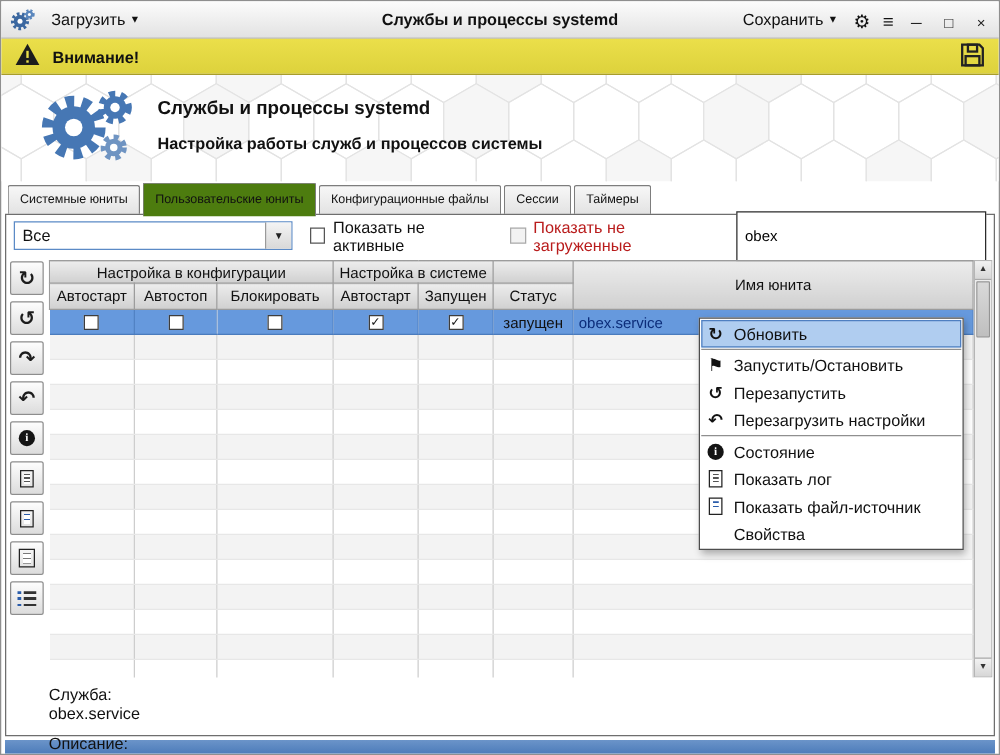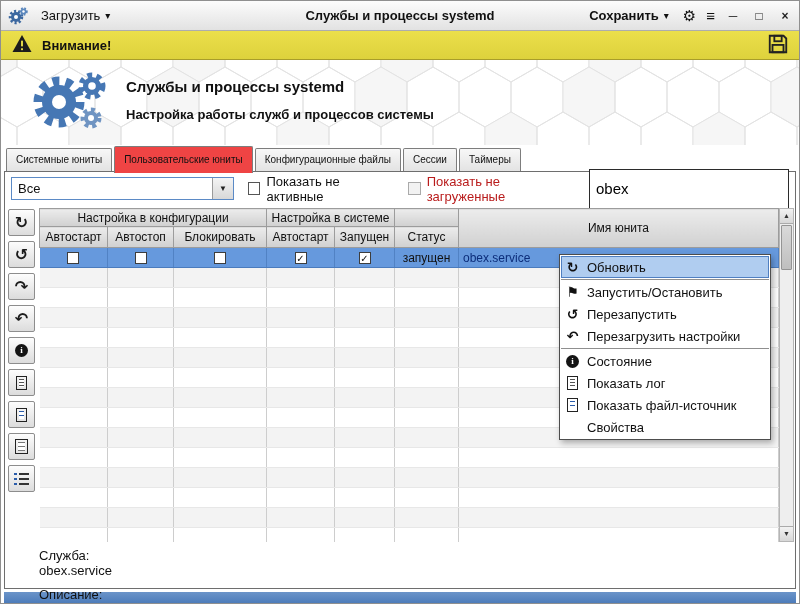--- a/index.html
+++ b/index.html
@@ -8,21 +8,21 @@
 
   .window { position:relative; width:800px; height:604px; background:#fff;
             border:1px solid #8f8f8f; overflow:hidden; }
 
   
   .titlebar { position:absolute; left:0; top:0; right:0; height:30px;
               background:linear-gradient(#fcfcfc,#e2e2e2); border-bottom:1px solid #adadad;
               display:flex; align-items:center; padding:0 6px; }
   .tb-left { display:flex; align-items:center; gap:8px; width:230px; }
   .tb-title { flex:1; text-align:center; font-weight:bold; font-size:13px; }
-  .tb-right { display:flex; align-items:center; gap:10px; width:230px; justify-content:flex-end;font-weight:bold; }
+  .tb-right { display:flex; align-items:flex-end; gap:10px; width:230px; justify-content:flex-end; }
   .tb-menu { display:inline-flex; align-items:center; gap:5px; cursor:default; padding:2px 4px; }
   .caret { font-size:10px; }
   .tb-ico { font-size:15px; line-height:1; }
   .winbtn { font-size:12px; width:16px; text-align:center; color:#222; }
   .app-icon svg { display:block; }
 
   
   .warnbar { position:absolute; left:0; top:30px; right:0; height:29px;
              background:linear-gradient(var(--warning-bg,#ebdf4a),#ddd23c);
              border-bottom:1px solid #a89d2a; display:flex; align-items:center;
@@ -37,39 +37,39 @@
   .hd-text { position:absolute; left:125px; top:18px; }
   .hd-title { font-size:15px; font-weight:bold; margin-bottom:12px; }
   .hd-sub { font-size:13px; font-weight:bold; }
 
   
   .tabs { position:absolute; left:3px; top:144px; right:3px; height:27px; display:flex;
           align-items:flex-end; gap:2px; padding-left:2px; }
   .tab { border:1px solid #7d7d7d; border-bottom:none; height:24px; line-height:22px;
          padding:0 9px; background:linear-gradient(#f7f7f7,#e2e2e2); font-size:10px;
          border-radius:2px 2px 0 0; position:relative; z-index:1; }
-  .tab.active { background:#ef4444; height:27px; line-height:26px; z-index:3; margin-bottom:-1px; }
+  .tab.active { background:#4d7c0f; height:27px; line-height:26px; z-index:3; margin-bottom:-1px; }
 
   
   .panel { position:absolute; left:3px; top:170px; right:3px; height:418px;
            border:1px solid #6e6e6e; background:#fff; z-index:2; }
 
   
   .filterbar { position:absolute; left:0; top:0; right:0; height:33px; display:flex;
                align-items:center; padding:0 6px; gap:14px; }
   .combo { width:233px; height:23px; border:1px solid #5b8ac6; background:#fff;
            display:flex; align-items:center; }
   .combo-val { flex:1; padding:0 6px; font-size:13px; }
   .combo-btn { width:21px; height:100%; background:linear-gradient(#f4f4f4,#d8d8d8);
                border-left:1px solid #9a9a9a; text-align:center; font-size:8px; line-height:21px; color:#222; }
   .ckrow { display:flex; align-items:center; gap:6px; }
   .ck { width:13px; height:13px; border:1px solid #555; background:#fff; display:inline-block; }
   .ckrow.disabled { color:#b91c1c; }
   .ckrow.disabled .ck { border-color:#aaa; background:#f2f2f2; }
-  .searchbox { flex:1; height:40px; border:1px solid #2b2b2b; padding:15px 6px; font-size:15px;
+  .searchbox { flex:1; height:40px; border:1px solid #2b2b2b; padding:15px 6px; font-size:12px;
                font-family:inherit; min-width:200px; }
 
   
   .vtoolbar { position:absolute; left:3px; top:37px; width:30px; display:flex;
               flex-direction:column; gap:5px; }
   .tbtn { width:27px; height:27px; border:1px solid #8d8d8d; border-radius:2px;
           background:linear-gradient(#fdfdfd,#dcdcdc); display:flex; align-items:center;
           justify-content:center; font-size:16px; font-weight:bold; color:#1c1c1c; }
 
   

